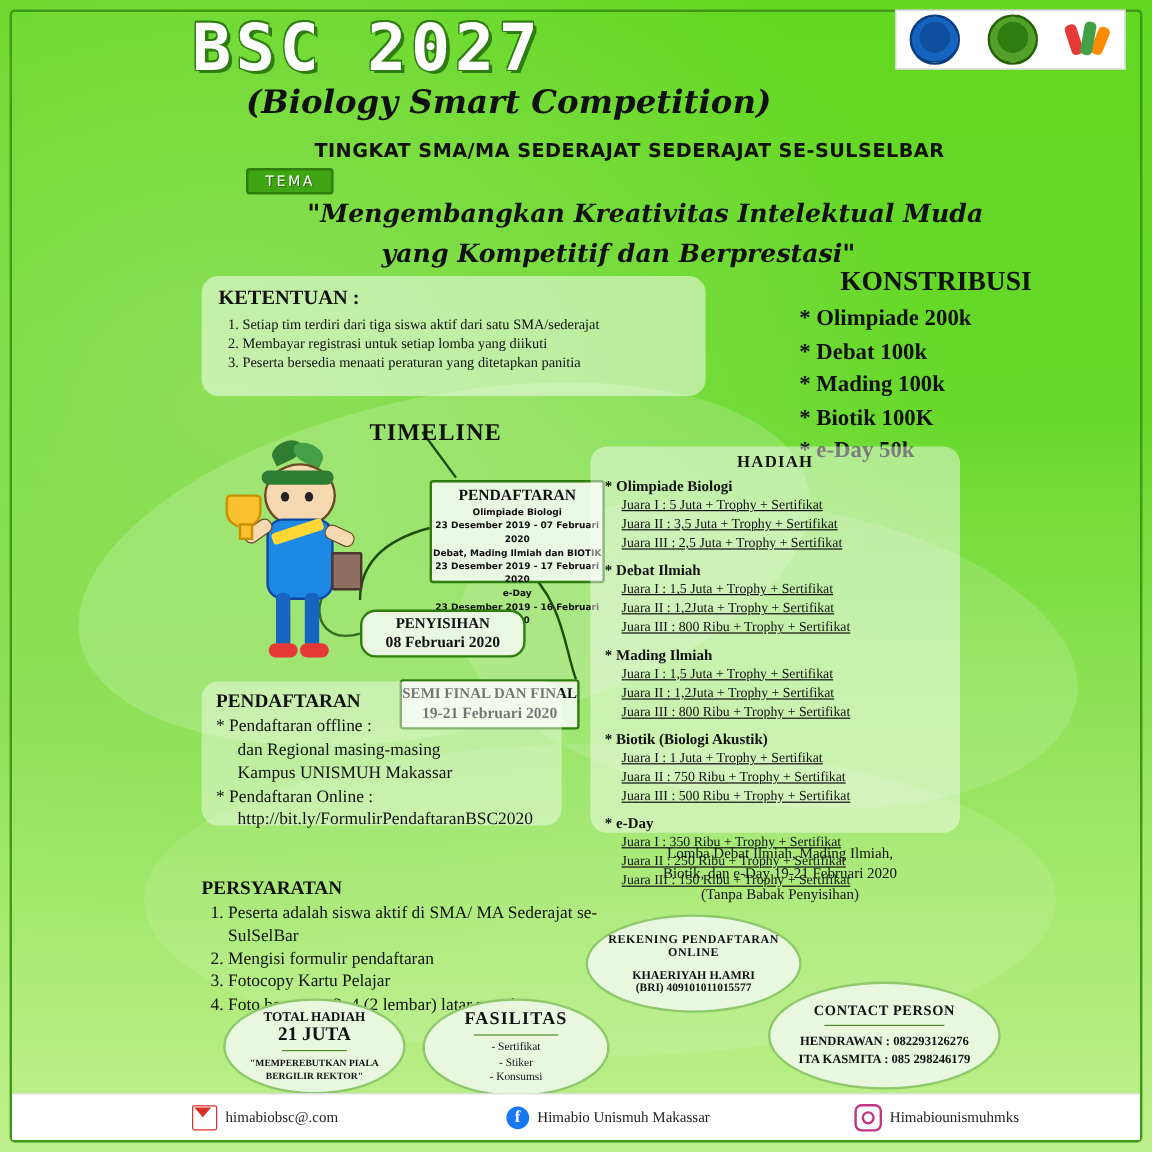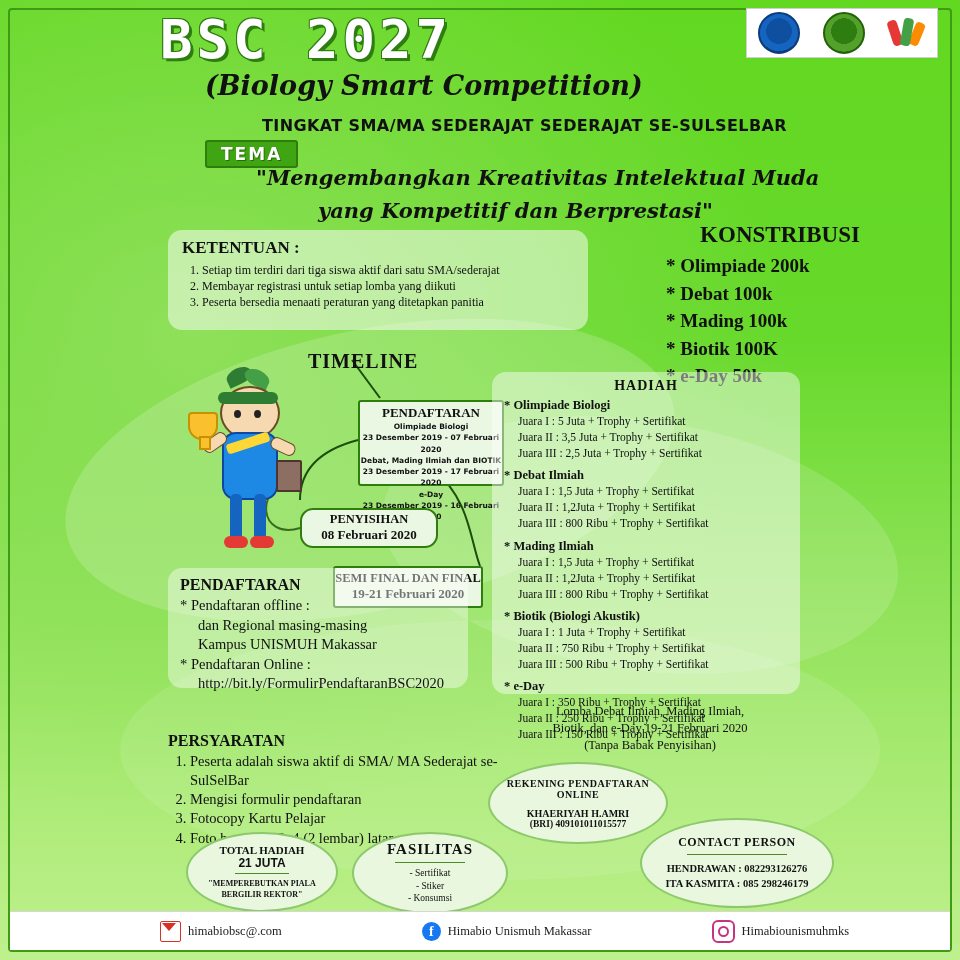--- a/index.html
+++ b/index.html
@@ -56,21 +56,21 @@
     position:absolute;left:262px;top:116px;
     font-family:"DejaVu Sans", sans-serif;
     font-weight:bold;font-size:16px;letter-spacing:.4px;
     color:#111;
   }
   .tema-badge{
     position:absolute;left:205px;top:140px;
     background:#3fa512;border:2px solid #2f7d0d;
     padding:2px 14px;border-radius:3px;
     font-family:"DejaVu Sans", sans-serif;
-    font-weight:bold;font-size:17px;letter-spacing:2px;color:#fff;
+    font-weight:normal;font-size:12px;letter-spacing:2px;color:#fff;
     text-shadow:1px 1px 0 #2b6b0b;
   }
   .tema-line1{
     position:absolute;left:256px;top:165px;
     font-family:"DejaVu Serif", serif;font-style:italic;font-weight:bold;
     font-size:21px;color:#111;
   }
   .tema-line2{
     position:absolute;left:318px;top:198px;
     font-family:"DejaVu Serif", serif;font-style:italic;font-weight:bold;
@@ -156,21 +156,21 @@
   .panel-hadiah .hd{
     text-align:center;font-family:"Liberation Serif",serif;font-weight:bold;font-size:14px;
     color:#111;margin:6px 0 4px 0;letter-spacing:1px;
   }
   .cat{margin:0 0 7px 12px;}
   .cat .cname{
     font-family:"Liberation Serif",serif;font-weight:bold;font-size:12.5px;color:#111;
   }
   .cat .row{
     font-family:"Liberation Serif",serif;font-size:11.5px;color:#111;
-    margin-left:14px;line-height:1.4;
+    margin-left:14px;line-height:1.4;text-decoration:underline;
   }
 
   .lomba-note{
     position:absolute;left:505px;top:703px;width:290px;text-align:center;
     font-family:"Liberation Serif",serif;font-size:12.5px;color:#111;line-height:1.35;
   }
 
   
   .panel-left{
     left:168px;top:568px;width:300px;height:120px;
@@ -202,21 +202,21 @@
     display:flex;flex-direction:column;align-items:center;justify-content:center;
     text-align:center;
   }
   .rekening{left:488px;top:762px;width:176px;height:78px;}
   .rekening .t1{font-family:"Liberation Serif",serif;font-weight:bold;font-size:10px;color:#111;letter-spacing:.5px;}
   .rekening .t2{font-family:"Liberation Serif",serif;font-weight:bold;font-size:10px;color:#111;margin-top:8px;}
   .rekening .t3{font-family:"Liberation Serif",serif;font-weight:bold;font-size:9.5px;color:#111;}
 
   .total{left:186px;top:832px;width:148px;height:76px;}
   .total .t1{font-family:"Liberation Serif",serif;font-weight:bold;font-size:11px;color:#111;}
-  .total .t2{font-family:Liberation Sans, sans-serif;font-weight:bold;font-size:12px;color:#111;}
+  .total .t2{font-family:Liberation Serif, serif;font-weight:bold;font-size:16px;color:#111;}
   .total .hr{width:54px;height:1px;background:#4c8a2a;margin:3px 0 5px;}
   .total .t3{font-family:"Liberation Serif",serif;font-weight:bold;font-size:8px;color:#111;line-height:1.3;}
 
   .fasilitas{left:352px;top:832px;width:152px;height:78px;}
   .fasilitas .t1{font-family:"Liberation Serif",serif;font-weight:bold;font-size:15px;color:#111;letter-spacing:1px;}
   .fasilitas .hr{width:70px;height:1px;background:#4c8a2a;margin:4px 0 4px;}
   .fasilitas .li{font-family:"Liberation Serif",serif;font-size:9.5px;color:#111;line-height:1.35;}
 
   .contact{left:640px;top:818px;width:190px;height:86px;}
   .contact .t1{font-family:"Liberation Serif",serif;font-weight:bold;font-size:12px;color:#111;letter-spacing:.5px;}

